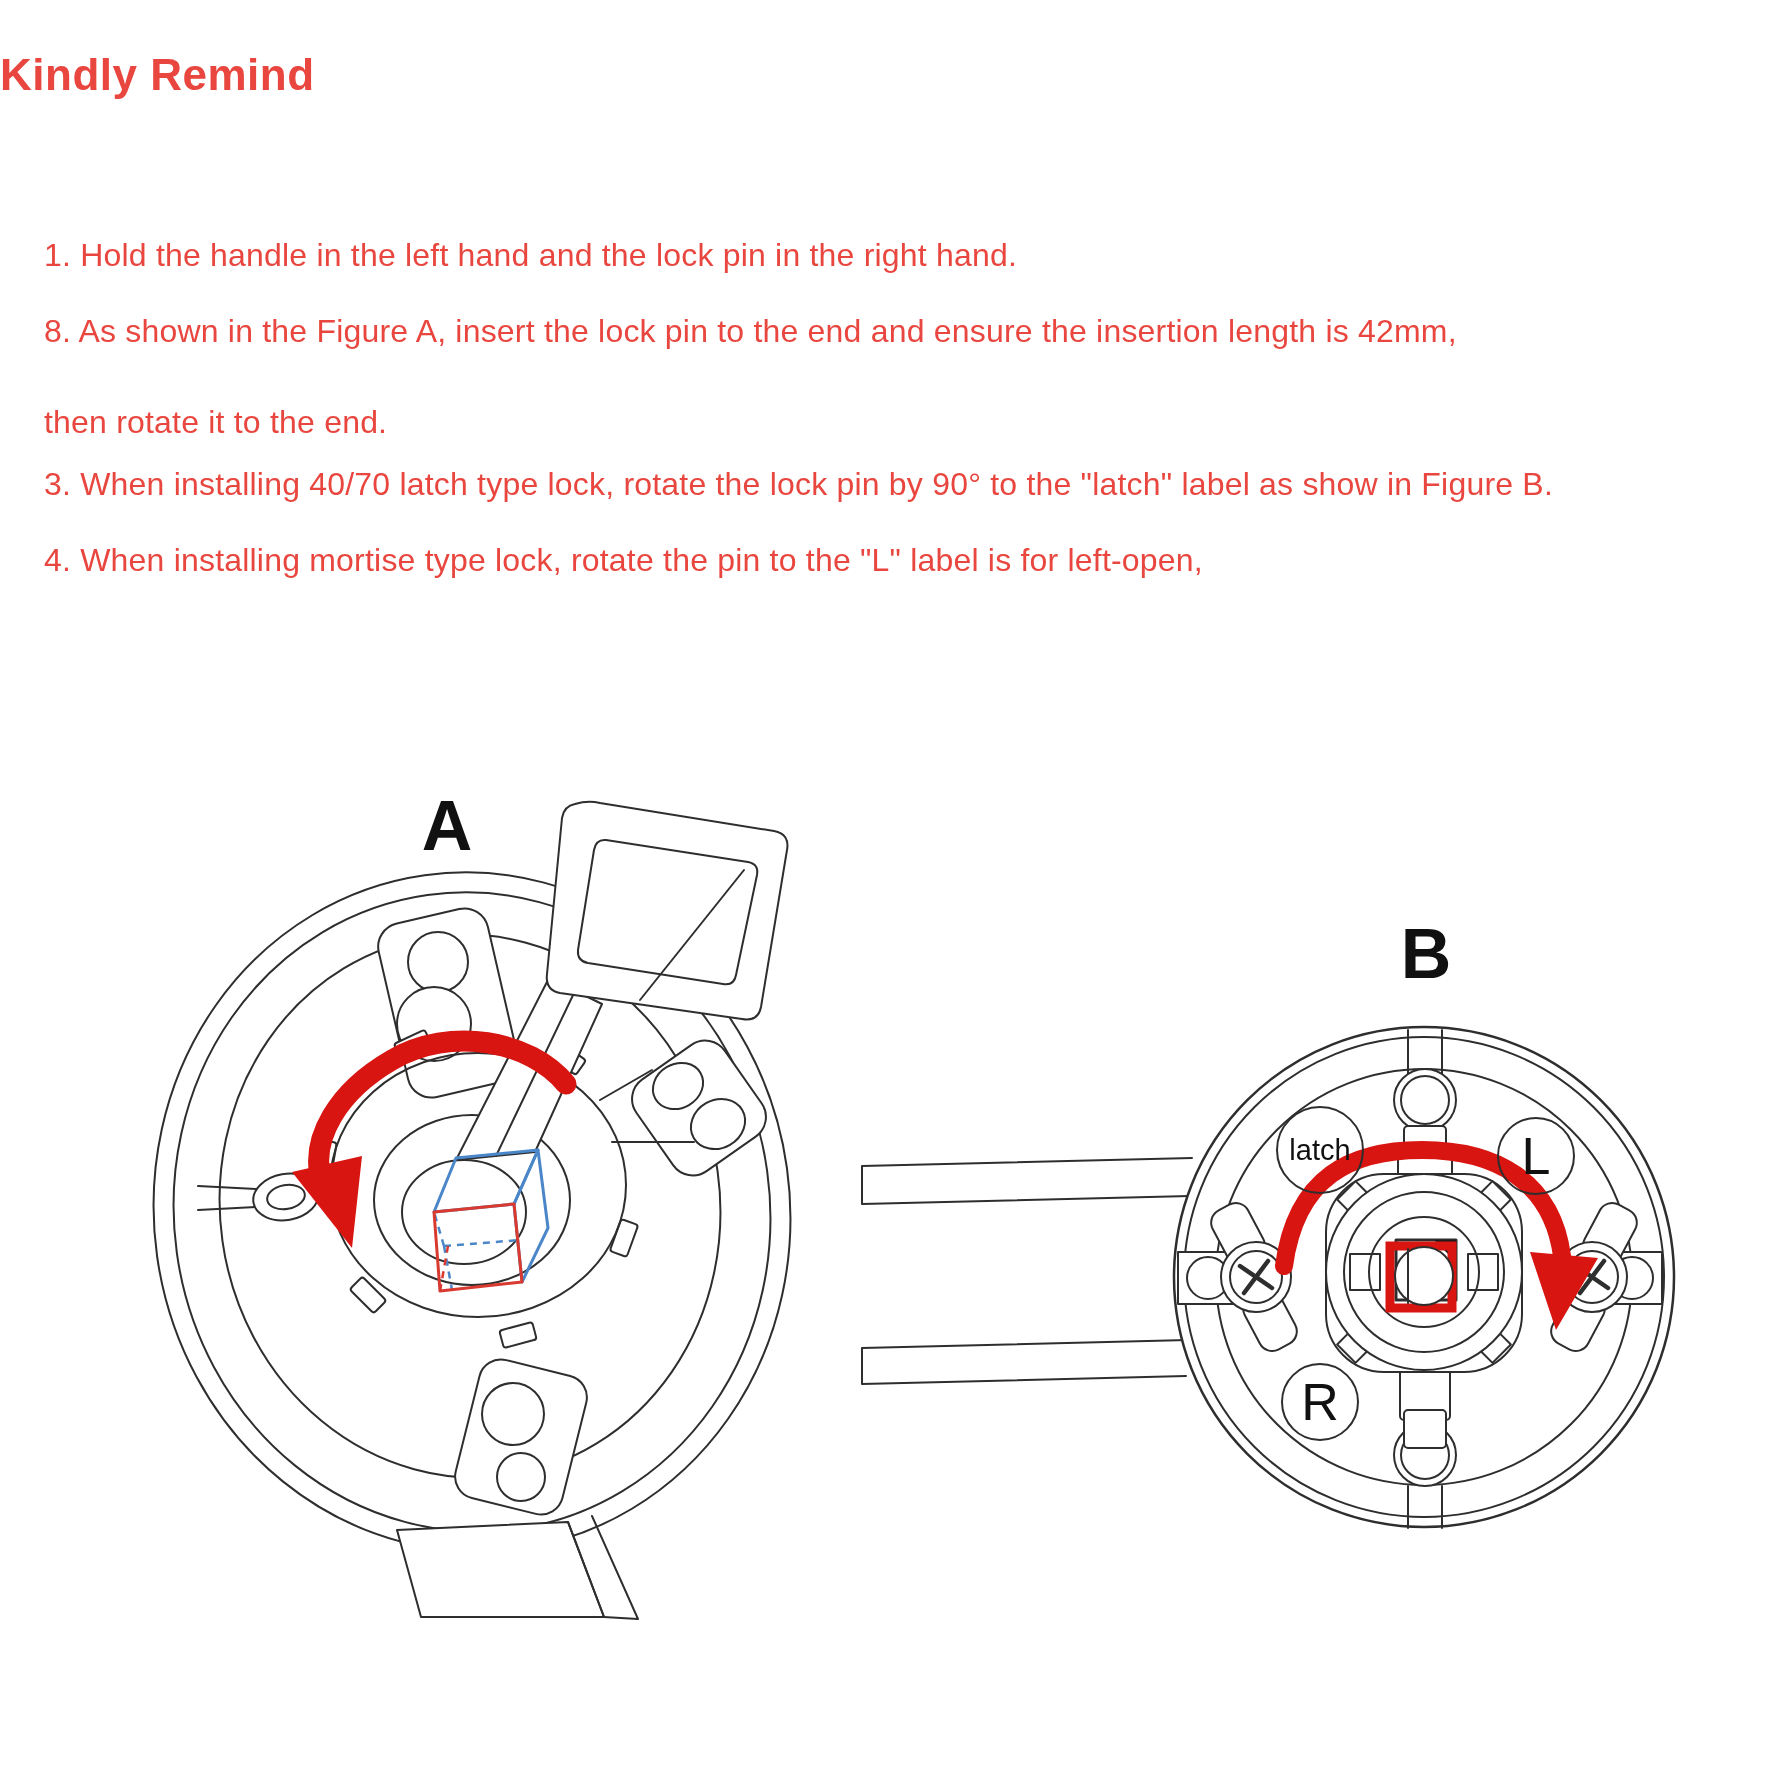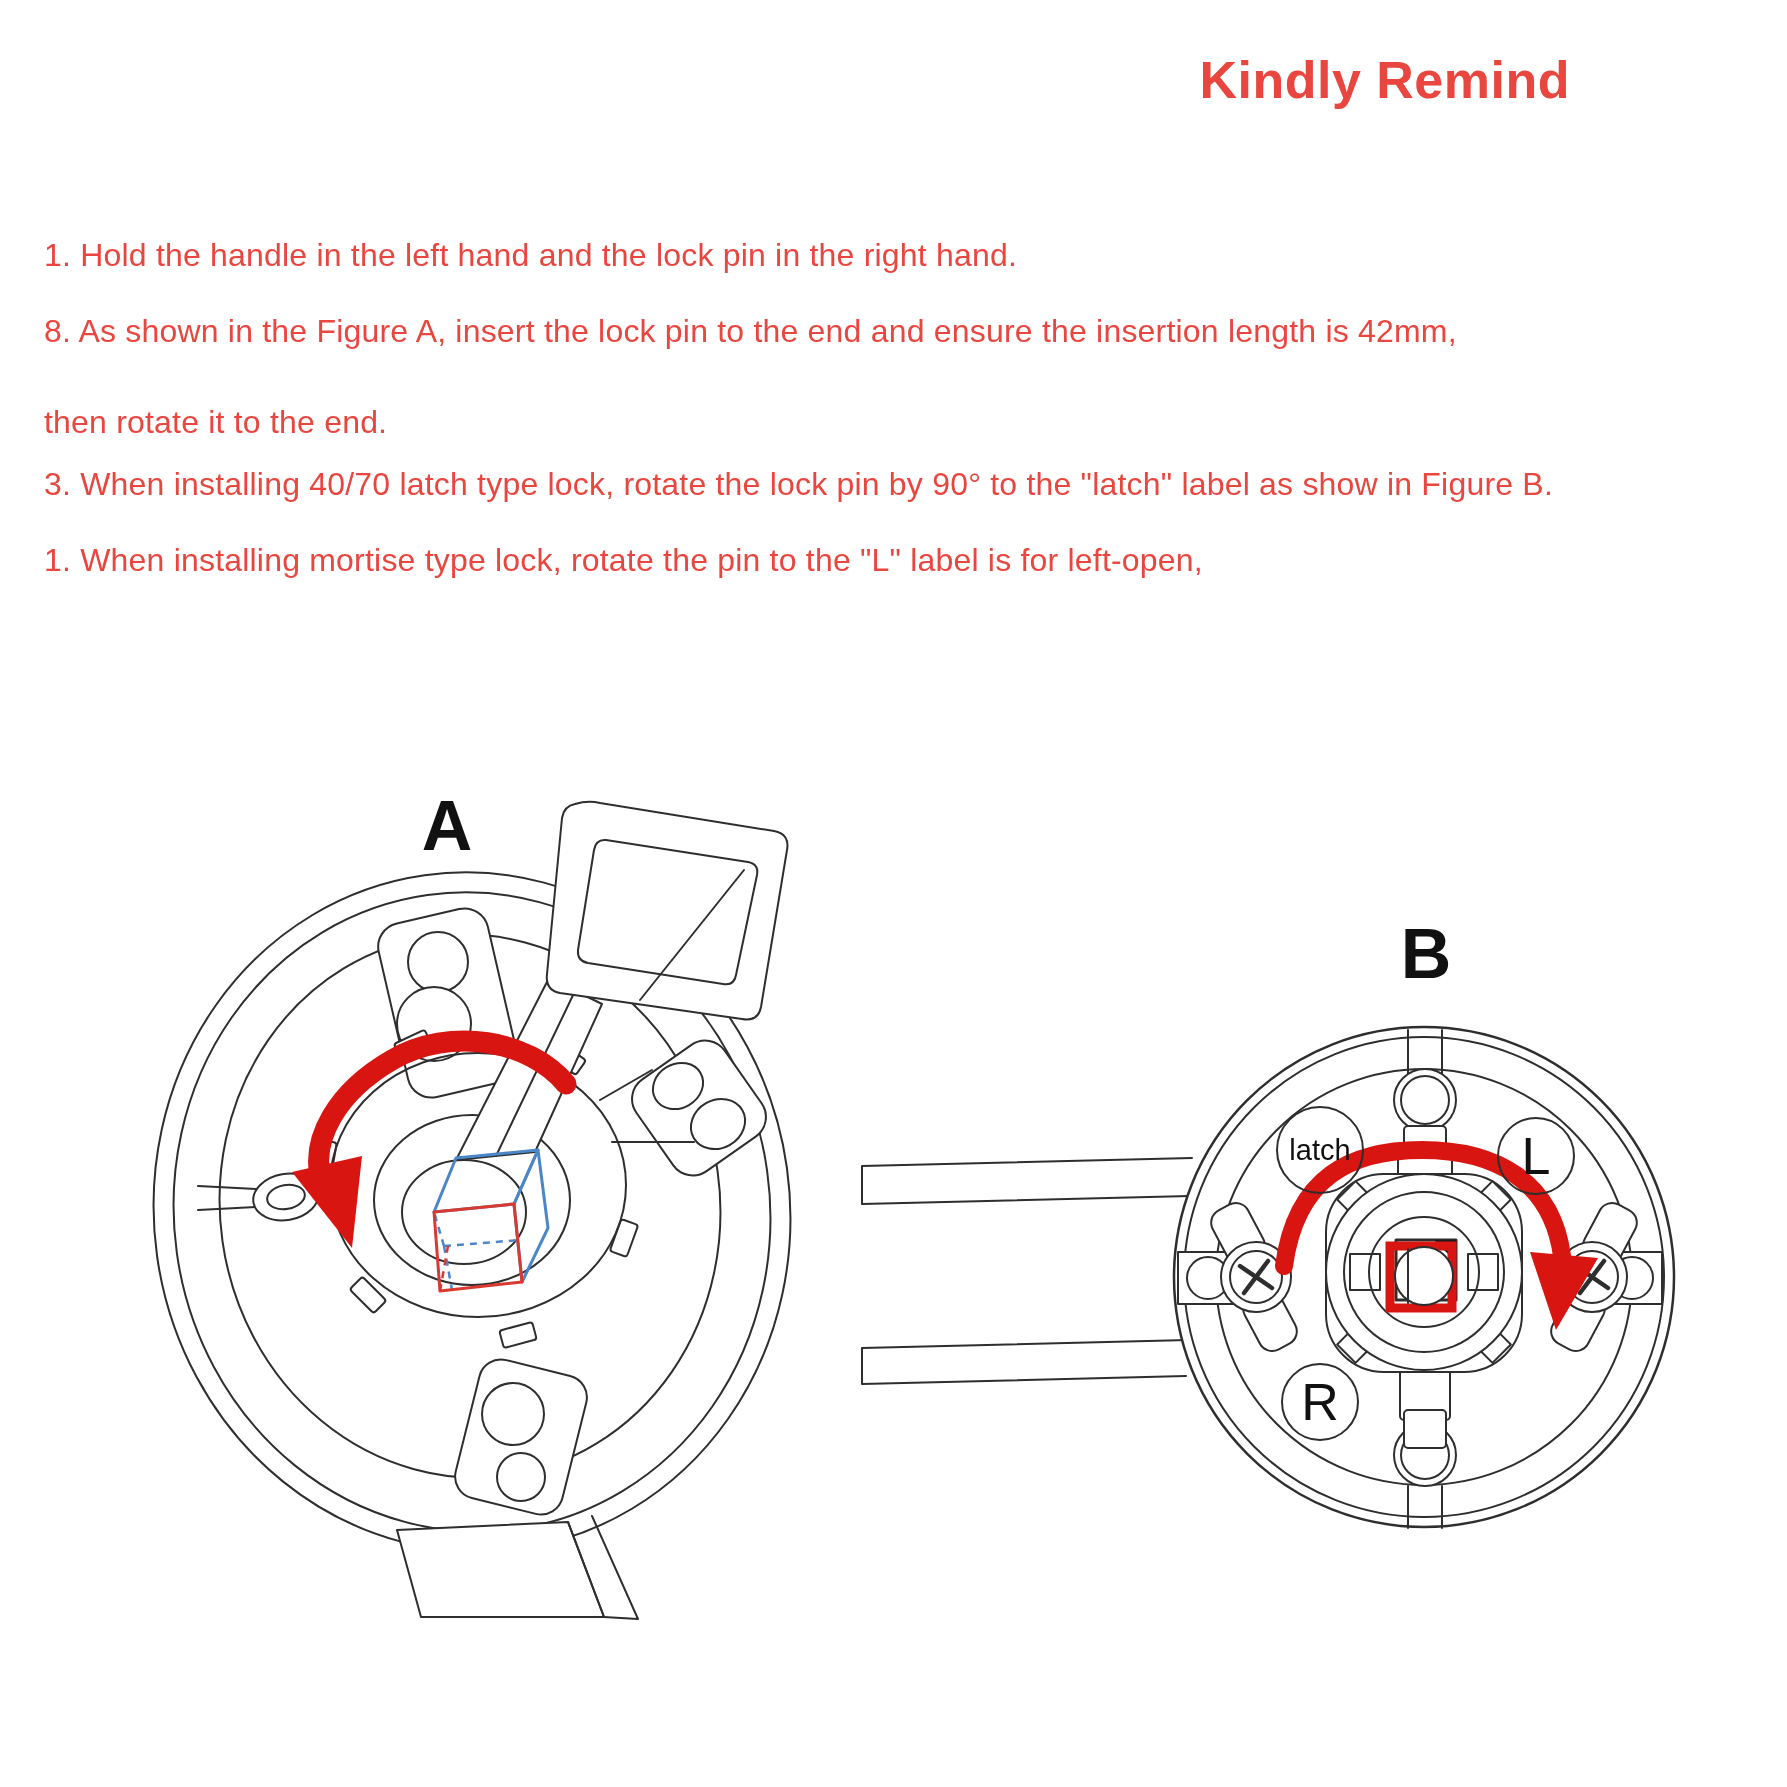--- a/index.html
+++ b/index.html
@@ -1,19 +1,19 @@
 <!DOCTYPE html>
 <html style="--text-red: #e8463e; --arrow-red: #d81510; --cube-blue: #4a86c8; --cube-red: #d93a30; --line-dark: #2e2e2e;"><head>
 <meta charset="utf-8">
 <style>
   html,body{margin:0;padding:0;background:#fff;}
   .page{position:relative;width:1787px;height:1787px;background:#fff;overflow:hidden;
         font-family:"Liberation Sans",sans-serif;}
-  .title{position:absolute;top:50px;left:0;width:1570px;text-align:right;
-         font-size:52px;font-weight:600;color:var(--text-red);letter-spacing:0.5px;}
+  .title{position:absolute;top:50px;left:0;width:1570px;text-align:left;
+         font-size:44px;font-weight:600;color:var(--text-red);letter-spacing:0.5px;}
   .tline{position:absolute;left:44px;font-size:32px;color:var(--text-red);
          white-space:nowrap;letter-spacing:0.2px;font-weight:400;}
   .t0{top:160px}.t1{top:237px}.t2{top:313px}.t3{top:404px}
   .t4{top:466px}.t5{top:542px}.t6{top:619px}
   svg.figs{position:absolute;left:0;top:0;width:1787px;height:1787px;}
   .ln{fill:none;stroke:var(--line-dark);stroke-width:2;stroke-linecap:round;stroke-linejoin:round;}
   .lnf{fill:#fff;stroke:var(--line-dark);stroke-width:2;stroke-linecap:round;stroke-linejoin:round;}
   .cubeb{fill:none;stroke:var(--cube-blue);stroke-width:3;stroke-linejoin:round;}
   .cubebd{fill:none;stroke:var(--cube-blue);stroke-width:2.5;stroke-dasharray:7 6;}
   .cuber{fill:none;stroke:var(--cube-red);stroke-width:3;stroke-linejoin:round;}
@@ -32,21 +32,21 @@
 <body>
 
 <div class="page">
 
   <div class="title">Kindly Remind</div>
 
   <div class="tline t1">1. Hold the handle in the left hand and the lock pin in the right hand.</div>
   <div class="tline t2">8. As shown in the Figure A, insert the lock pin to the end and ensure the insertion length is 42mm,</div>
   <div class="tline t3">then rotate it to the end.</div>
   <div class="tline t4">3. When installing 40/70 latch type lock, rotate the lock pin by 90° to the "latch" label as show in Figure B.</div>
-  <div class="tline t5">1. When installing mortise type lock, rotate the pin to the "L" label is for left-open,</div>
+  <div class="tline t5">4. When installing mortise type lock, rotate the pin to the "L" label is for left-open,</div>
 
   <svg class="figs" viewBox="0 0 1787 1787">
 
     <g>
 
       <g>
         <ellipse class="ln" cx="472" cy="1212" rx="318" ry="340" transform="rotate(-8 472 1212)"></ellipse>
         <ellipse class="ln" cx="472" cy="1212" rx="298" ry="320" transform="rotate(-8 472 1212)"></ellipse>
         <ellipse class="ln" cx="470" cy="1206" rx="250" ry="272" transform="rotate(-8 470 1206)"></ellipse>
       </g>

